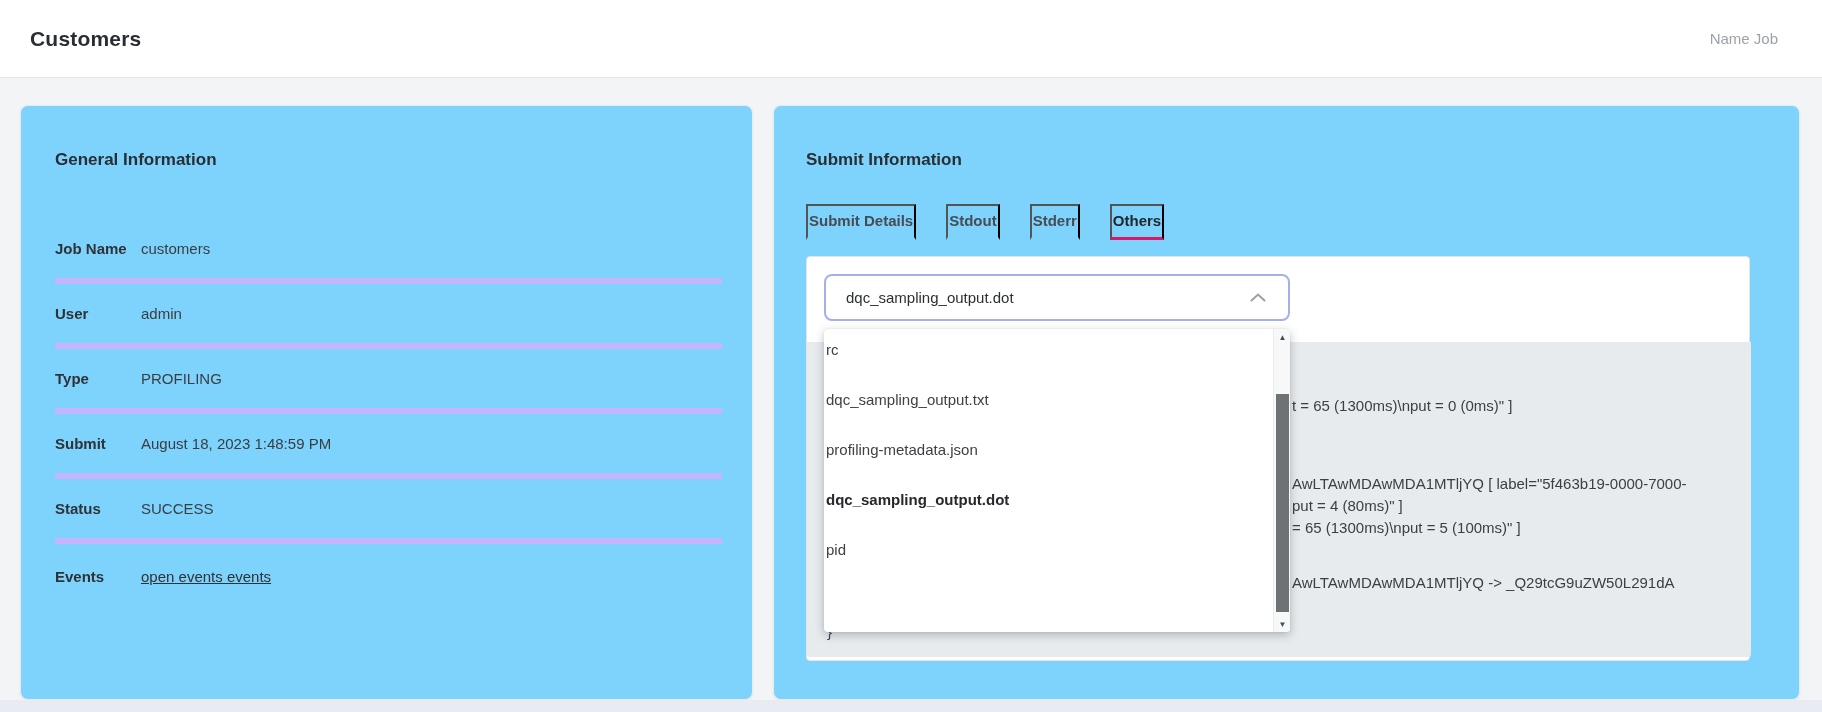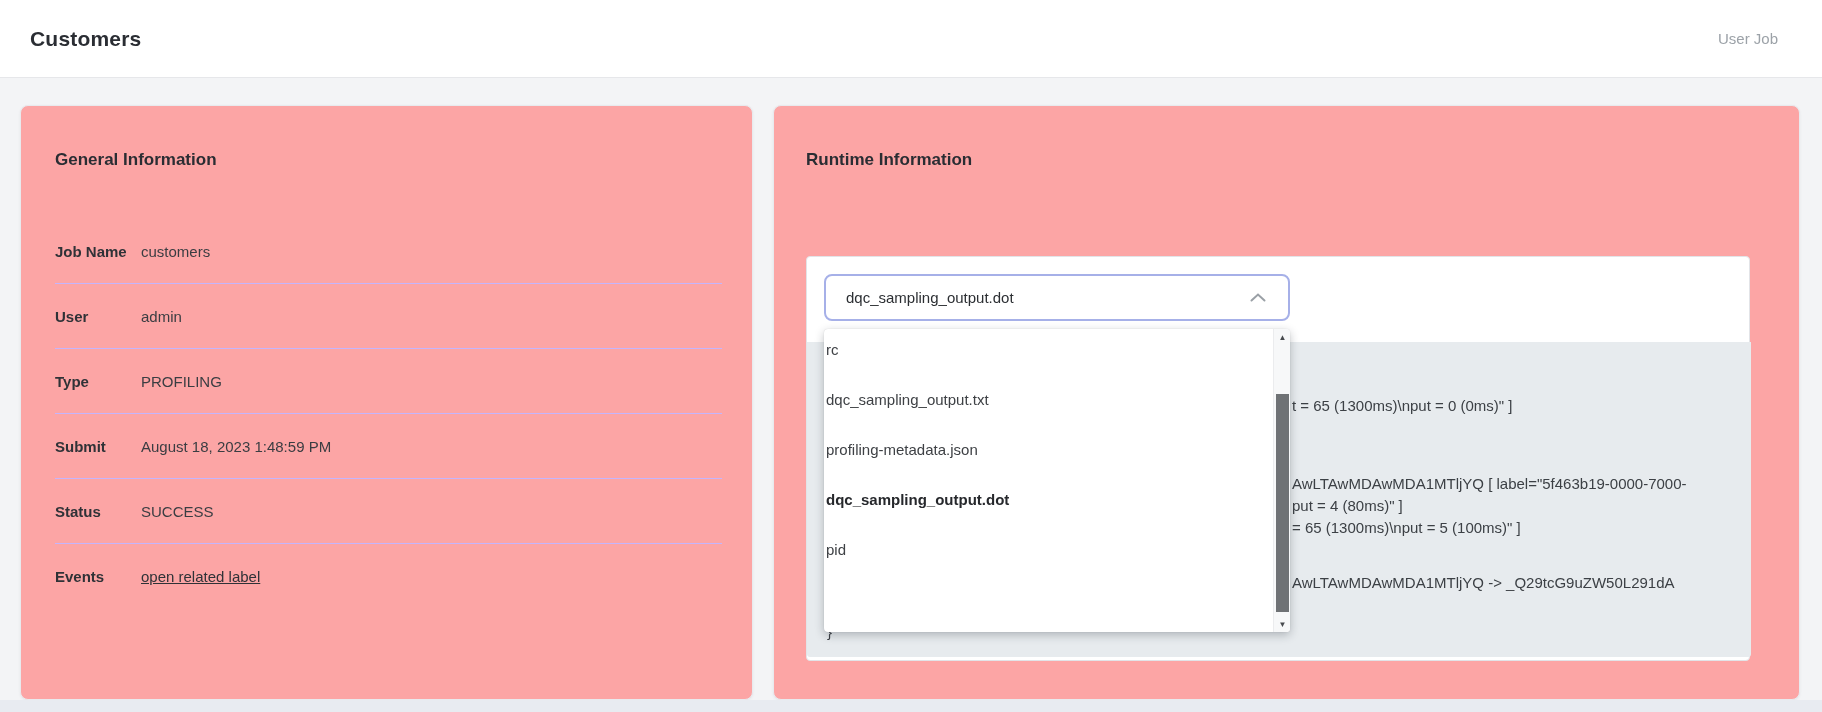--- a/index.html
+++ b/index.html
@@ -10,30 +10,30 @@
   
   .header { position:absolute; left:0; top:0; width:1822px; height:78px;
             background:#ffffff; border-bottom:1px solid #e6e7ea;
             display:flex; align-items:center; justify-content:space-between;
             padding:0 44px 0 30px; z-index:5; }
   .page-title { font-size:21px; font-weight:700; color:#2a2d33; letter-spacing:.2px; }
   .kill-job { font-size:15px; font-weight:500; color:#9ca2a8; background:none; border:none;
               cursor:default; font-family:inherit; }
 
   
-  .card { position:absolute; background:#fca5a5; border:1px solid #e9eaee; border-radius:8px;
+  .card { position:absolute; background:#7dd3fc; border:1px solid #e9eaee; border-radius:8px;
           box-shadow:0 1px 3px rgba(40,50,70,.06); }
   .card-left  { left:20px;  top:105px; width:733px;  height:595px; }
   .card-right { left:773px; top:105px; width:1027px; height:595px; }
   .card-title { position:absolute; left:34px; top:44px; font-size:17px; font-weight:700; color:#2a2d33; }
   .card-right .card-title { left:32px; }
 
   
   .info-rows { position:absolute; left:34px; right:30px; top:113px; }
-  .info-row { height:65px; display:flex; align-items:center; border-bottom:1px solid #c4b5fd; }
+  .info-row { height:65px; display:flex; align-items:center; border-bottom:6px solid #c4b5fd; }
   .info-row:last-child { border-bottom:none; }
   .info-label { width:86px; font-size:15px; font-weight:700; color:#2f3237; flex:none; }
   .info-value { font-size:15px; color:#3a3d42; }
   .link { color:#2f3237; text-decoration:underline; cursor:pointer; }
 
   
   .tabs { position:absolute; left:32px; top:98px; display:flex; gap:30px; }
   .tab { font-size:15px; font-weight:600; color:#484c52; padding:6px 1px 8px 1px;
          border-bottom:3px solid transparent; cursor:pointer; background:none; font-family:inherit; }
   .tab.active { color:#24262b; border-bottom-color:var(--accent,#dc186b); }
@@ -82,21 +82,21 @@
   .footer-strip { position:absolute; left:0; top:700px; width:1822px; height:12px;
                   background:#e8ebf1; }
 </style>
 </head>
 <body>
 
 <div class="page">
 
   <div class="header">
     <div class="page-title">Customers</div>
-    <button class="kill-job">User Job</button>
+    <button class="kill-job">Name Job</button>
   </div>
 
   <div class="card card-left">
     <div class="card-title">General Information</div>
     <div class="info-rows">
       <div class="info-row">
         <div class="info-label">Job Name</div>
         <div class="info-value">customers</div>
       </div>
       <div class="info-row">
@@ -110,28 +110,34 @@
       <div class="info-row">
         <div class="info-label">Submit</div>
         <div class="info-value">August 18, 2023 1:48:59 PM</div>
       </div>
       <div class="info-row">
         <div class="info-label">Status</div>
         <div class="info-value">SUCCESS</div>
       </div>
       <div class="info-row">
         <div class="info-label">Events</div>
-        <a class="info-value link">open related label</a>
+        <a class="info-value link">open events events</a>
       </div>
     </div>
   </div>
 
   <div class="card card-right">
-    <div class="card-title">Runtime Information</div>
+    <div class="card-title">Submit Information</div>
 
+    <div class="tabs">
+      <button class="tab">Submit Details</button>
+      <button class="tab">Stdout</button>
+      <button class="tab">Stderr</button>
+      <button class="tab active">Others</button>
+    </div>
 
     <div class="outer-box">
 
       <div class="gray-pre">
         <div class="frag frag-0">t = 65 (1300ms)\nput = 0 (0ms)" ]</div>
         <div class="frag frag-1">AwLTAwMDAwMDA1MTljYQ [ label="5f463b19-0000-7000-</div>
         <div class="frag frag-2">put = 4 (80ms)" ]</div>
         <div class="frag frag-3">= 65 (1300ms)\nput = 5 (100ms)" ]</div>
         <div class="frag frag-4">AwLTAwMDAwMDA1MTljYQ -&gt; _Q29tcG9uZW50L291dA</div>
         <div class="frag frag-5">}</div>

